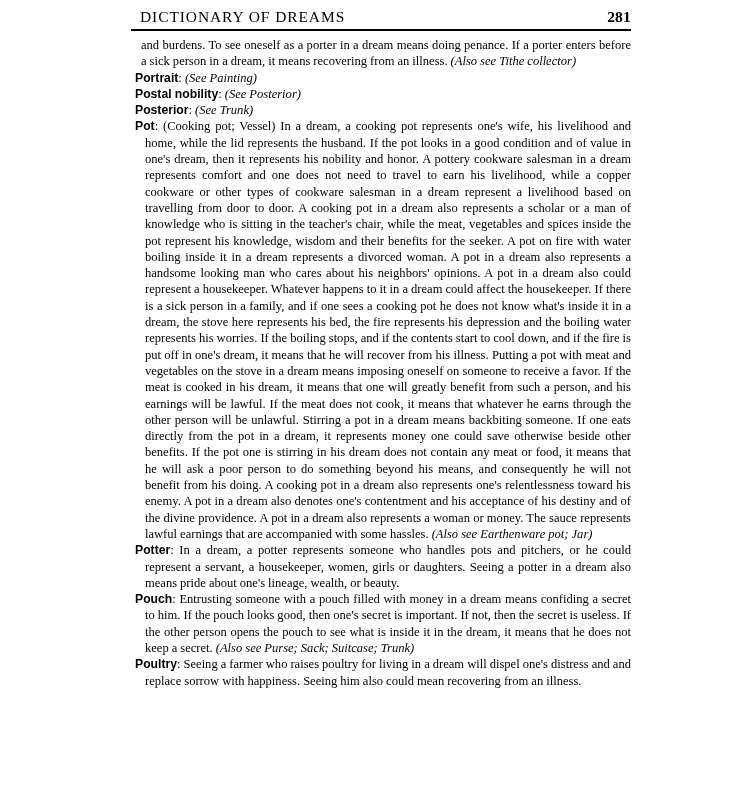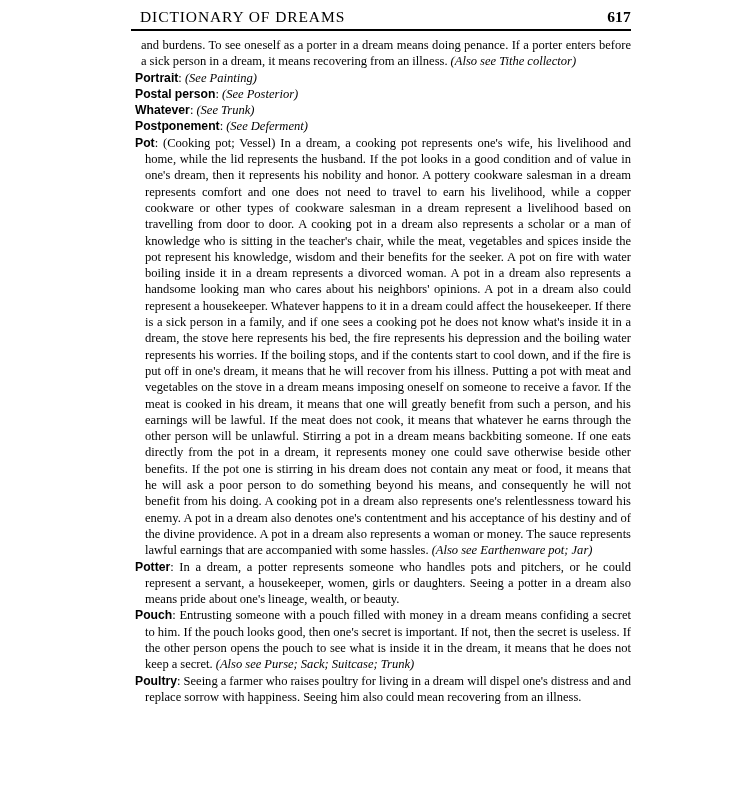--- a/index.html
+++ b/index.html
@@ -87,36 +87,35 @@
   }
 </style>
 </head>
 <body>
 
 <div class="page">
   <div class="page-inner">
 
     <div class="running-head">
       <span class="running-head-title">DICTIONARY OF DREAMS</span>
-      <span class="running-head-folio">617</span>
+      <span class="running-head-folio">281</span>
     </div>
     <div class="head-rule"></div>
 
     <div class="entries">
 
       <p class="entry lead"><span>and burdens. To see oneself as a porter in a dream means doing penance. If a porter enters before a sick person in a dream, it means recovering from an illness. </span><span class="xref">(Also see Tithe collector)</span></p>
 
       <p class="entry"><span class="headword">Portrait</span><span>: </span><span></span><span class="xref">(See Painting)</span></p>
 
 
-      <p class="entry"><span class="headword">Postal person</span><span>: </span><span></span><span class="xref">(See Posterior)</span></p>
+      <p class="entry"><span class="headword">Postal nobility</span><span>: </span><span></span><span class="xref">(See Posterior)</span></p>
 
-      <p class="entry"><span class="headword">Whatever</span><span>: </span><span></span><span class="xref">(See Trunk)</span></p>
+      <p class="entry"><span class="headword">Posterior</span><span>: </span><span></span><span class="xref">(See Trunk)</span></p>
 
-      <p class="entry"><span class="headword">Postponement</span><span>: </span><span></span><span class="xref">(See Deferment)</span></p>
 
       <p class="entry"><span class="headword">Pot</span><span>: </span><span>(Cooking pot; Vessel) In a dream, a cooking pot represents one's wife, his livelihood and home, while the lid represents the husband. If the pot looks in a good condition and of value in one's dream, then it represents his nobility and honor. A pottery cookware salesman in a dream represents comfort and one does not need to travel to earn his livelihood, while a copper cookware or other types of cookware salesman in a dream represent a livelihood based on travelling from door to door. A cooking pot in a dream also represents a scholar or a man of knowledge who is sitting in the teacher's chair, while the meat, vegetables and spices inside the pot represent his knowledge, wisdom and their benefits for the seeker. A pot on fire with water boiling inside it in a dream represents a divorced woman. A pot in a dream also represents a handsome looking man who cares about his neighbors' opinions. A pot in a dream also could represent a housekeeper. Whatever happens to it in a dream could affect the housekeeper. If there is a sick person in a family, and if one sees a cooking pot he does not know what's inside it in a dream, the stove here represents his bed, the fire represents his depression and the boiling water represents his worries. If the boiling stops, and if the contents start to cool down, and if the fire is put off in one's dream, it means that he will recover from his illness. Putting a pot with meat and vegetables on the stove in a dream means imposing oneself on someone to receive a favor. If the meat is cooked in his dream, it means that one will greatly benefit from such a person, and his earnings will be lawful. If the meat does not cook, it means that whatever he earns through the other person will be unlawful. Stirring a pot in a dream means backbiting someone. If one eats directly from the pot in a dream, it represents money one could save otherwise beside other benefits. If the pot one is stirring in his dream does not contain any meat or food, it means that he will ask a poor person to do something beyond his means, and consequently he will not benefit from his doing. A cooking pot in a dream also represents one's relentlessness toward his enemy. A pot in a dream also denotes one's contentment and his acceptance of his destiny and of the divine providence. A pot in a dream also represents a woman or money. The sauce represents lawful earnings that are accompanied with some hassles. </span><span class="xref">(Also see Earthenware pot; Jar)</span></p>
 
       <p class="entry"><span class="headword">Potter</span><span>: </span><span>In a dream, a potter represents someone who handles pots and pitchers, or he could represent a servant, a housekeeper, women, girls or daughters. Seeing a potter in a dream also means pride about one's lineage, wealth, or beauty.</span><span class="xref"></span></p>
 
       <p class="entry"><span class="headword">Pouch</span><span>: </span><span>Entrusting someone with a pouch filled with money in a dream means confiding a secret to him. If the pouch looks good, then one's secret is important. If not, then the secret is useless. If the other person opens the pouch to see what is inside it in the dream, it means that he does not keep a secret. </span><span class="xref">(Also see Purse; Sack; Suitcase; Trunk)</span></p>
 
       <p class="entry"><span class="headword">Poultry</span><span>: </span><span>Seeing a farmer who raises poultry for living in a dream will dispel one's distress and and replace sorrow with happiness. Seeing him also could mean recovering from an illness.</span><span class="xref"></span></p>
 
 

